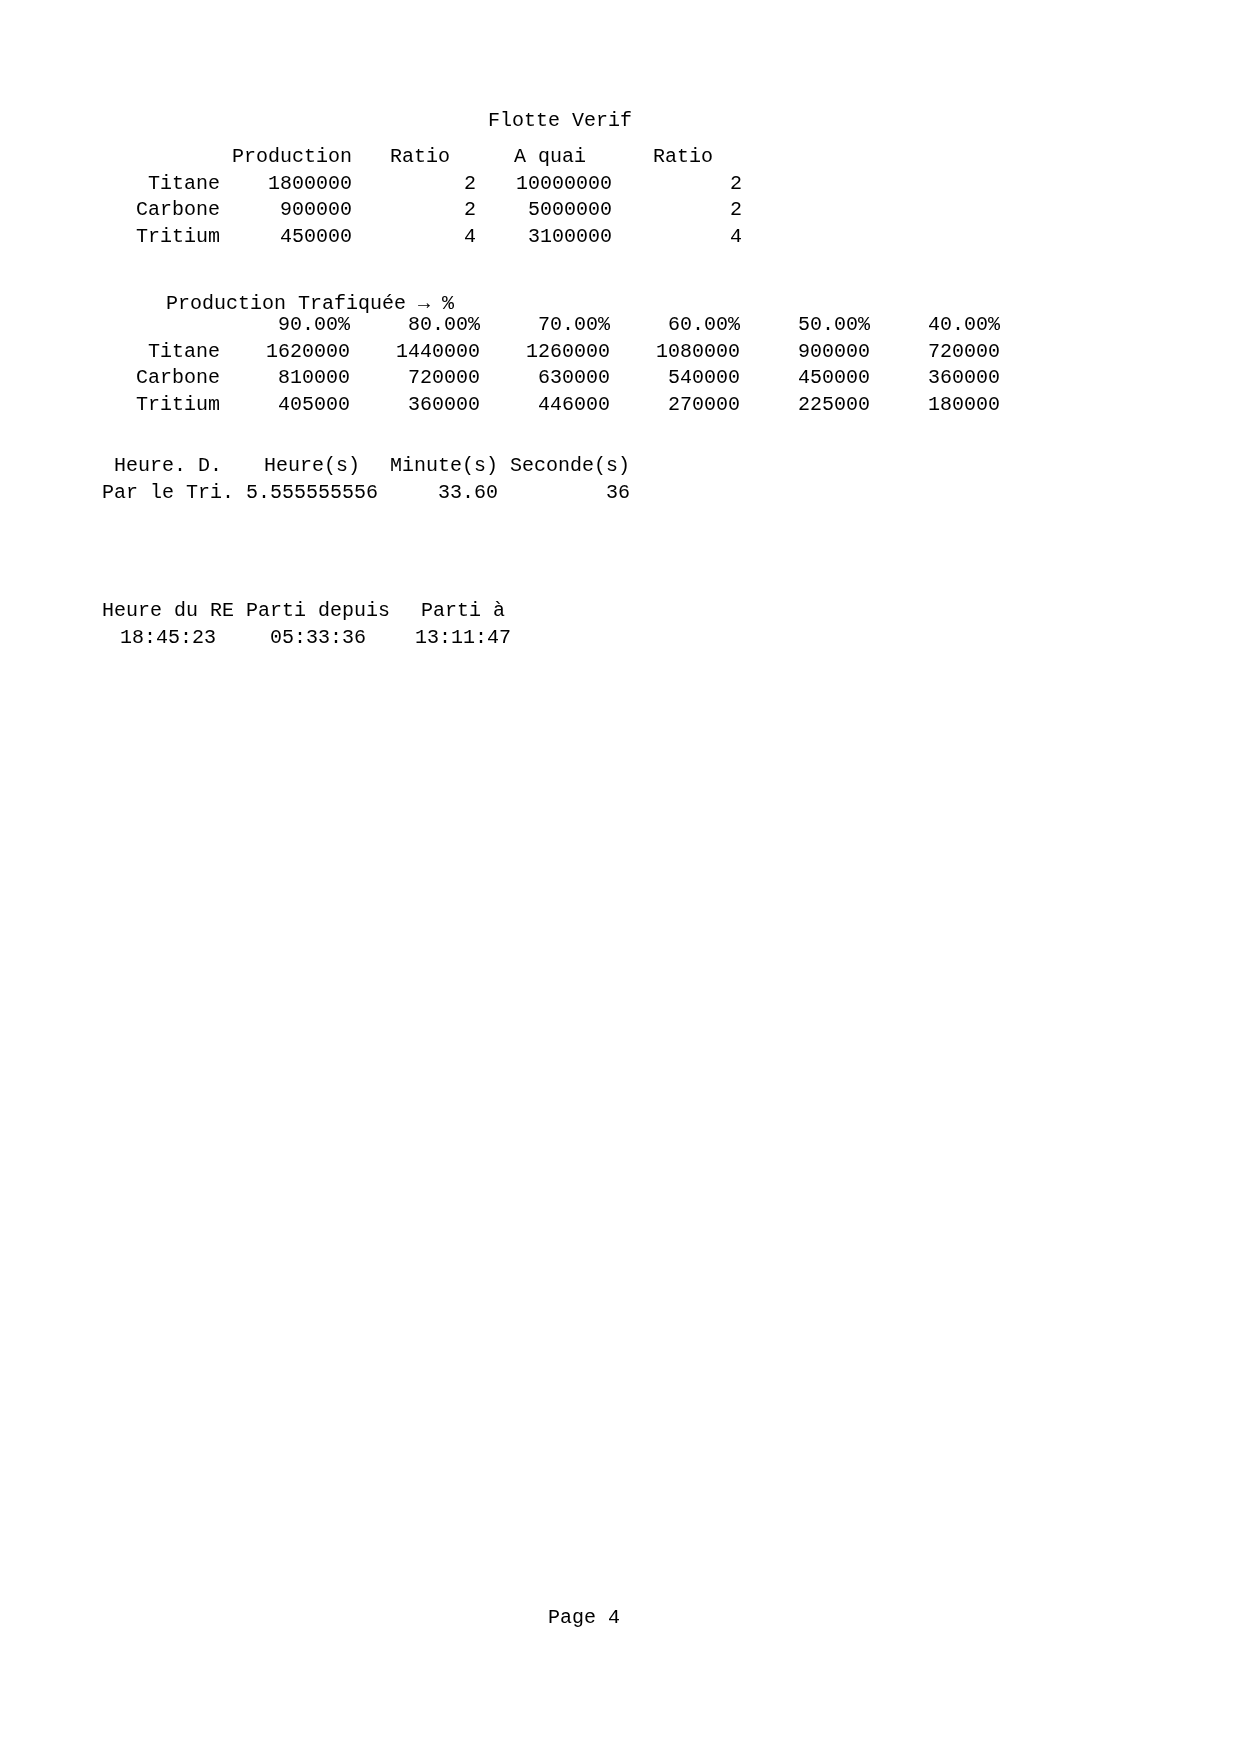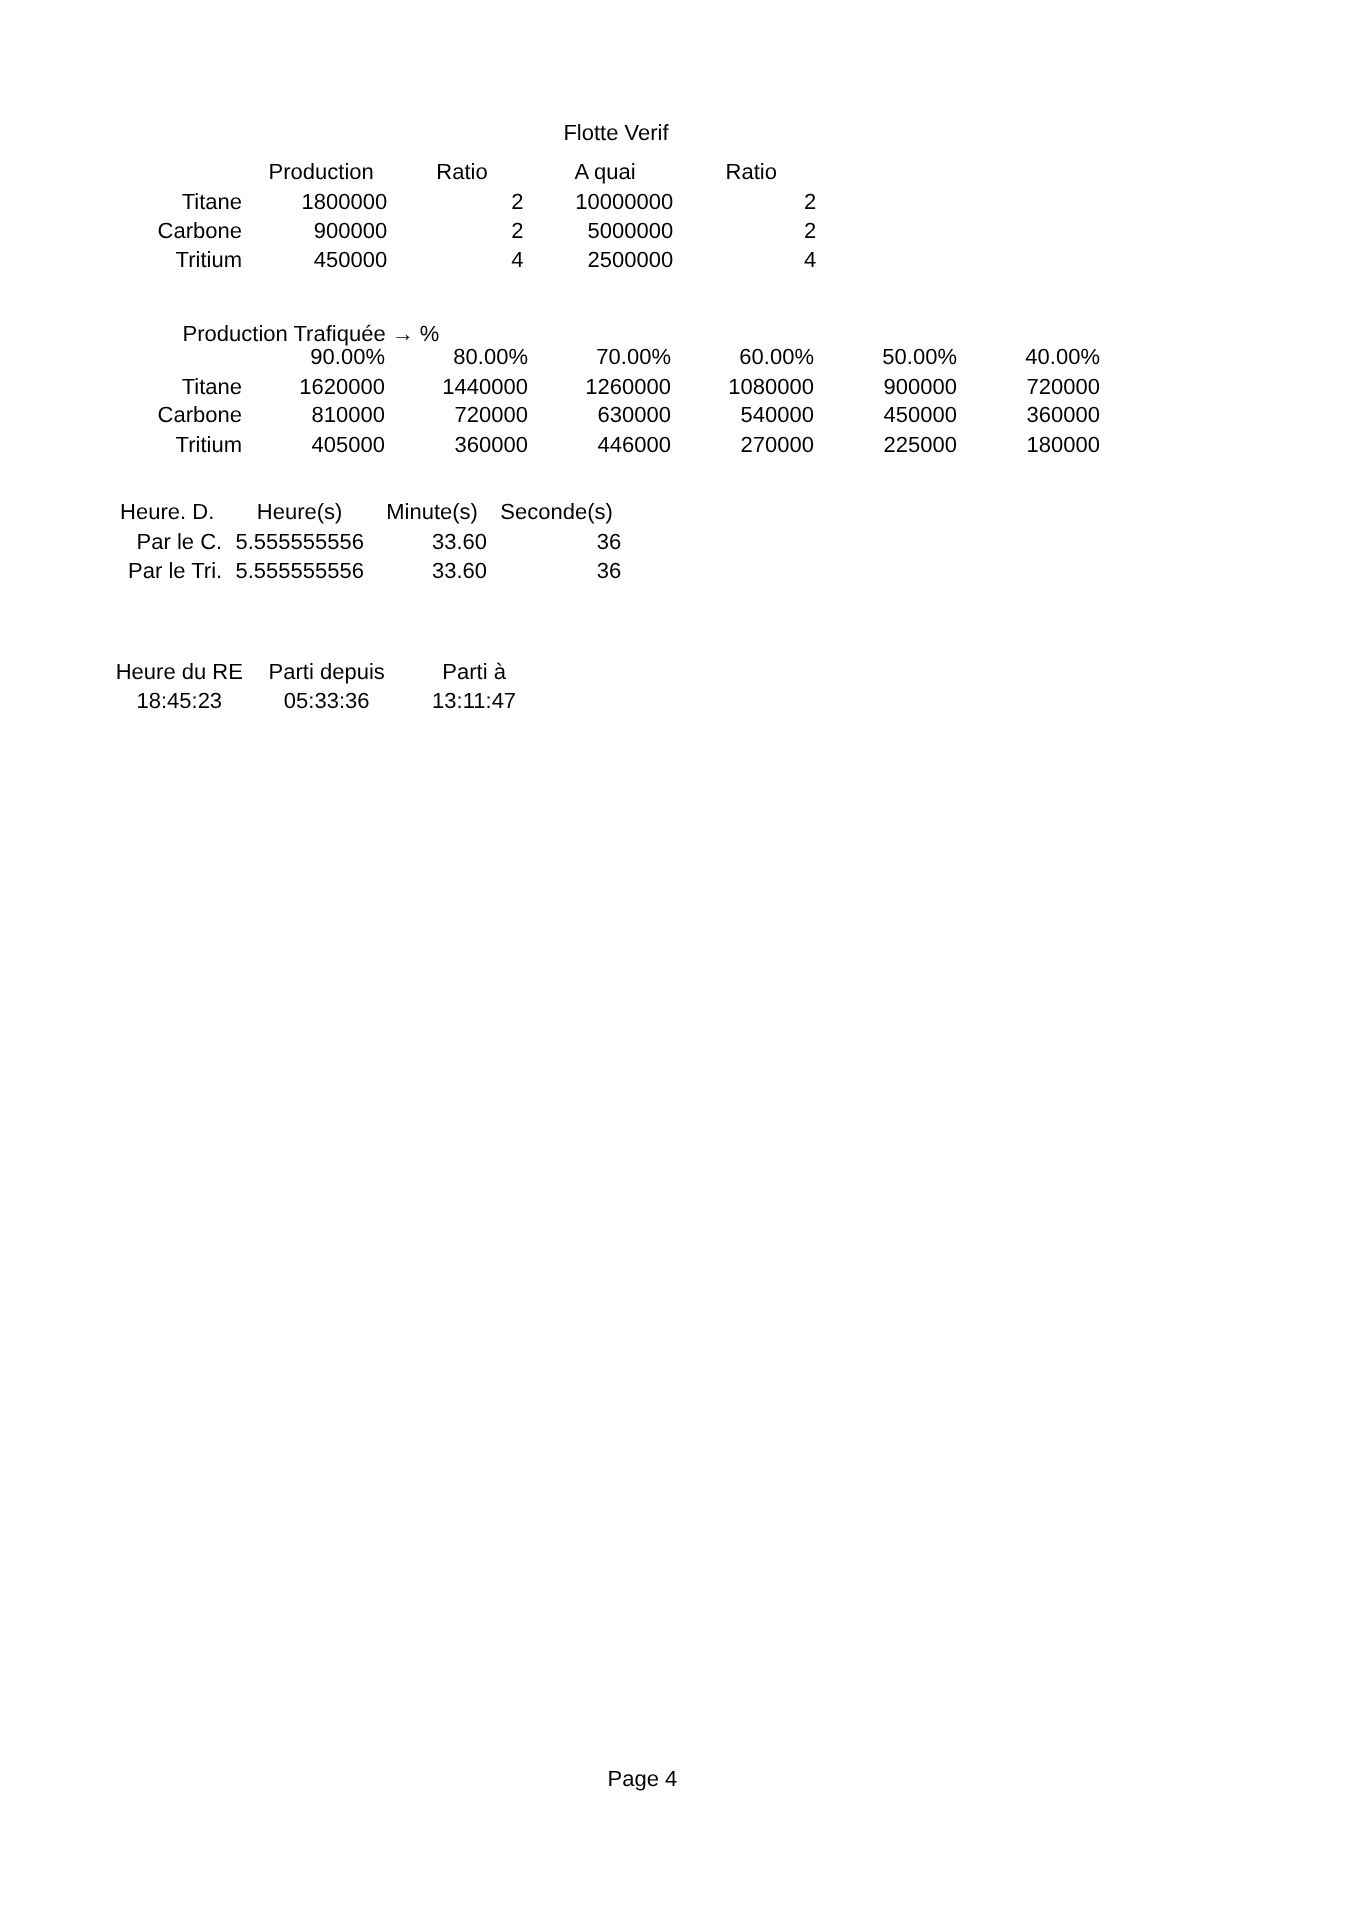--- a/index.html
+++ b/index.html
@@ -17,20 +17,21 @@
     -webkit-font-smoothing: antialiased;
   }
 
   .page {
     position: absolute;
     left: 0;
     top: 0;
     width: 1241px;
     height: 1754px;
     overflow: hidden;
+    font-family: Liberation Mono, monospace;
   }
 
   
   .sheet {
     position: absolute;
     border-collapse: collapse;
     font-size: 20px;
     line-height: 26.5px;
   }
   .sheet td {
@@ -141,21 +142,21 @@
         <td class="lbl">Carbone</td>
         <td class="prod">900000</td>
         <td class="ratio1">2</td>
         <td class="quai">5000000</td>
         <td class="ratio2">2</td>
       </tr>
       <tr>
         <td class="lbl">Tritium</td>
         <td class="prod">450000</td>
         <td class="ratio1">4</td>
-        <td class="quai">2500000</td>
+        <td class="quai">3100000</td>
         <td class="ratio2">4</td>
       </tr>
     </tbody>
   </table>
 
   <div id="traf-caption">Production Trafiquée → %</div>
 
   <table class="sheet" id="block-trafiquee">
     <tbody>
       <tr>
@@ -199,26 +200,20 @@
 
   <table class="sheet" id="block-heures">
     <tbody>
       <tr>
         <td class="hd-lbl">Heure. D.</td>
         <td class="hd-h">Heure(s)</td>
         <td class="hd-m">Minute(s)</td>
         <td class="hd-s">Seconde(s)</td>
       </tr>
       <tr>
-        <td class="lbl">Par le C.</td>
-        <td class="v-h">5.555555556</td>
-        <td class="v-m">33.60</td>
-        <td class="v-s">36</td>
-      </tr>
-      <tr>
         <td class="lbl">Par le Tri.</td>
         <td class="v-h">5.555555556</td>
         <td class="v-m">33.60</td>
         <td class="v-s">36</td>
       </tr>
     </tbody>
   </table>
 
   <table class="sheet" id="block-re">
     <tbody>

